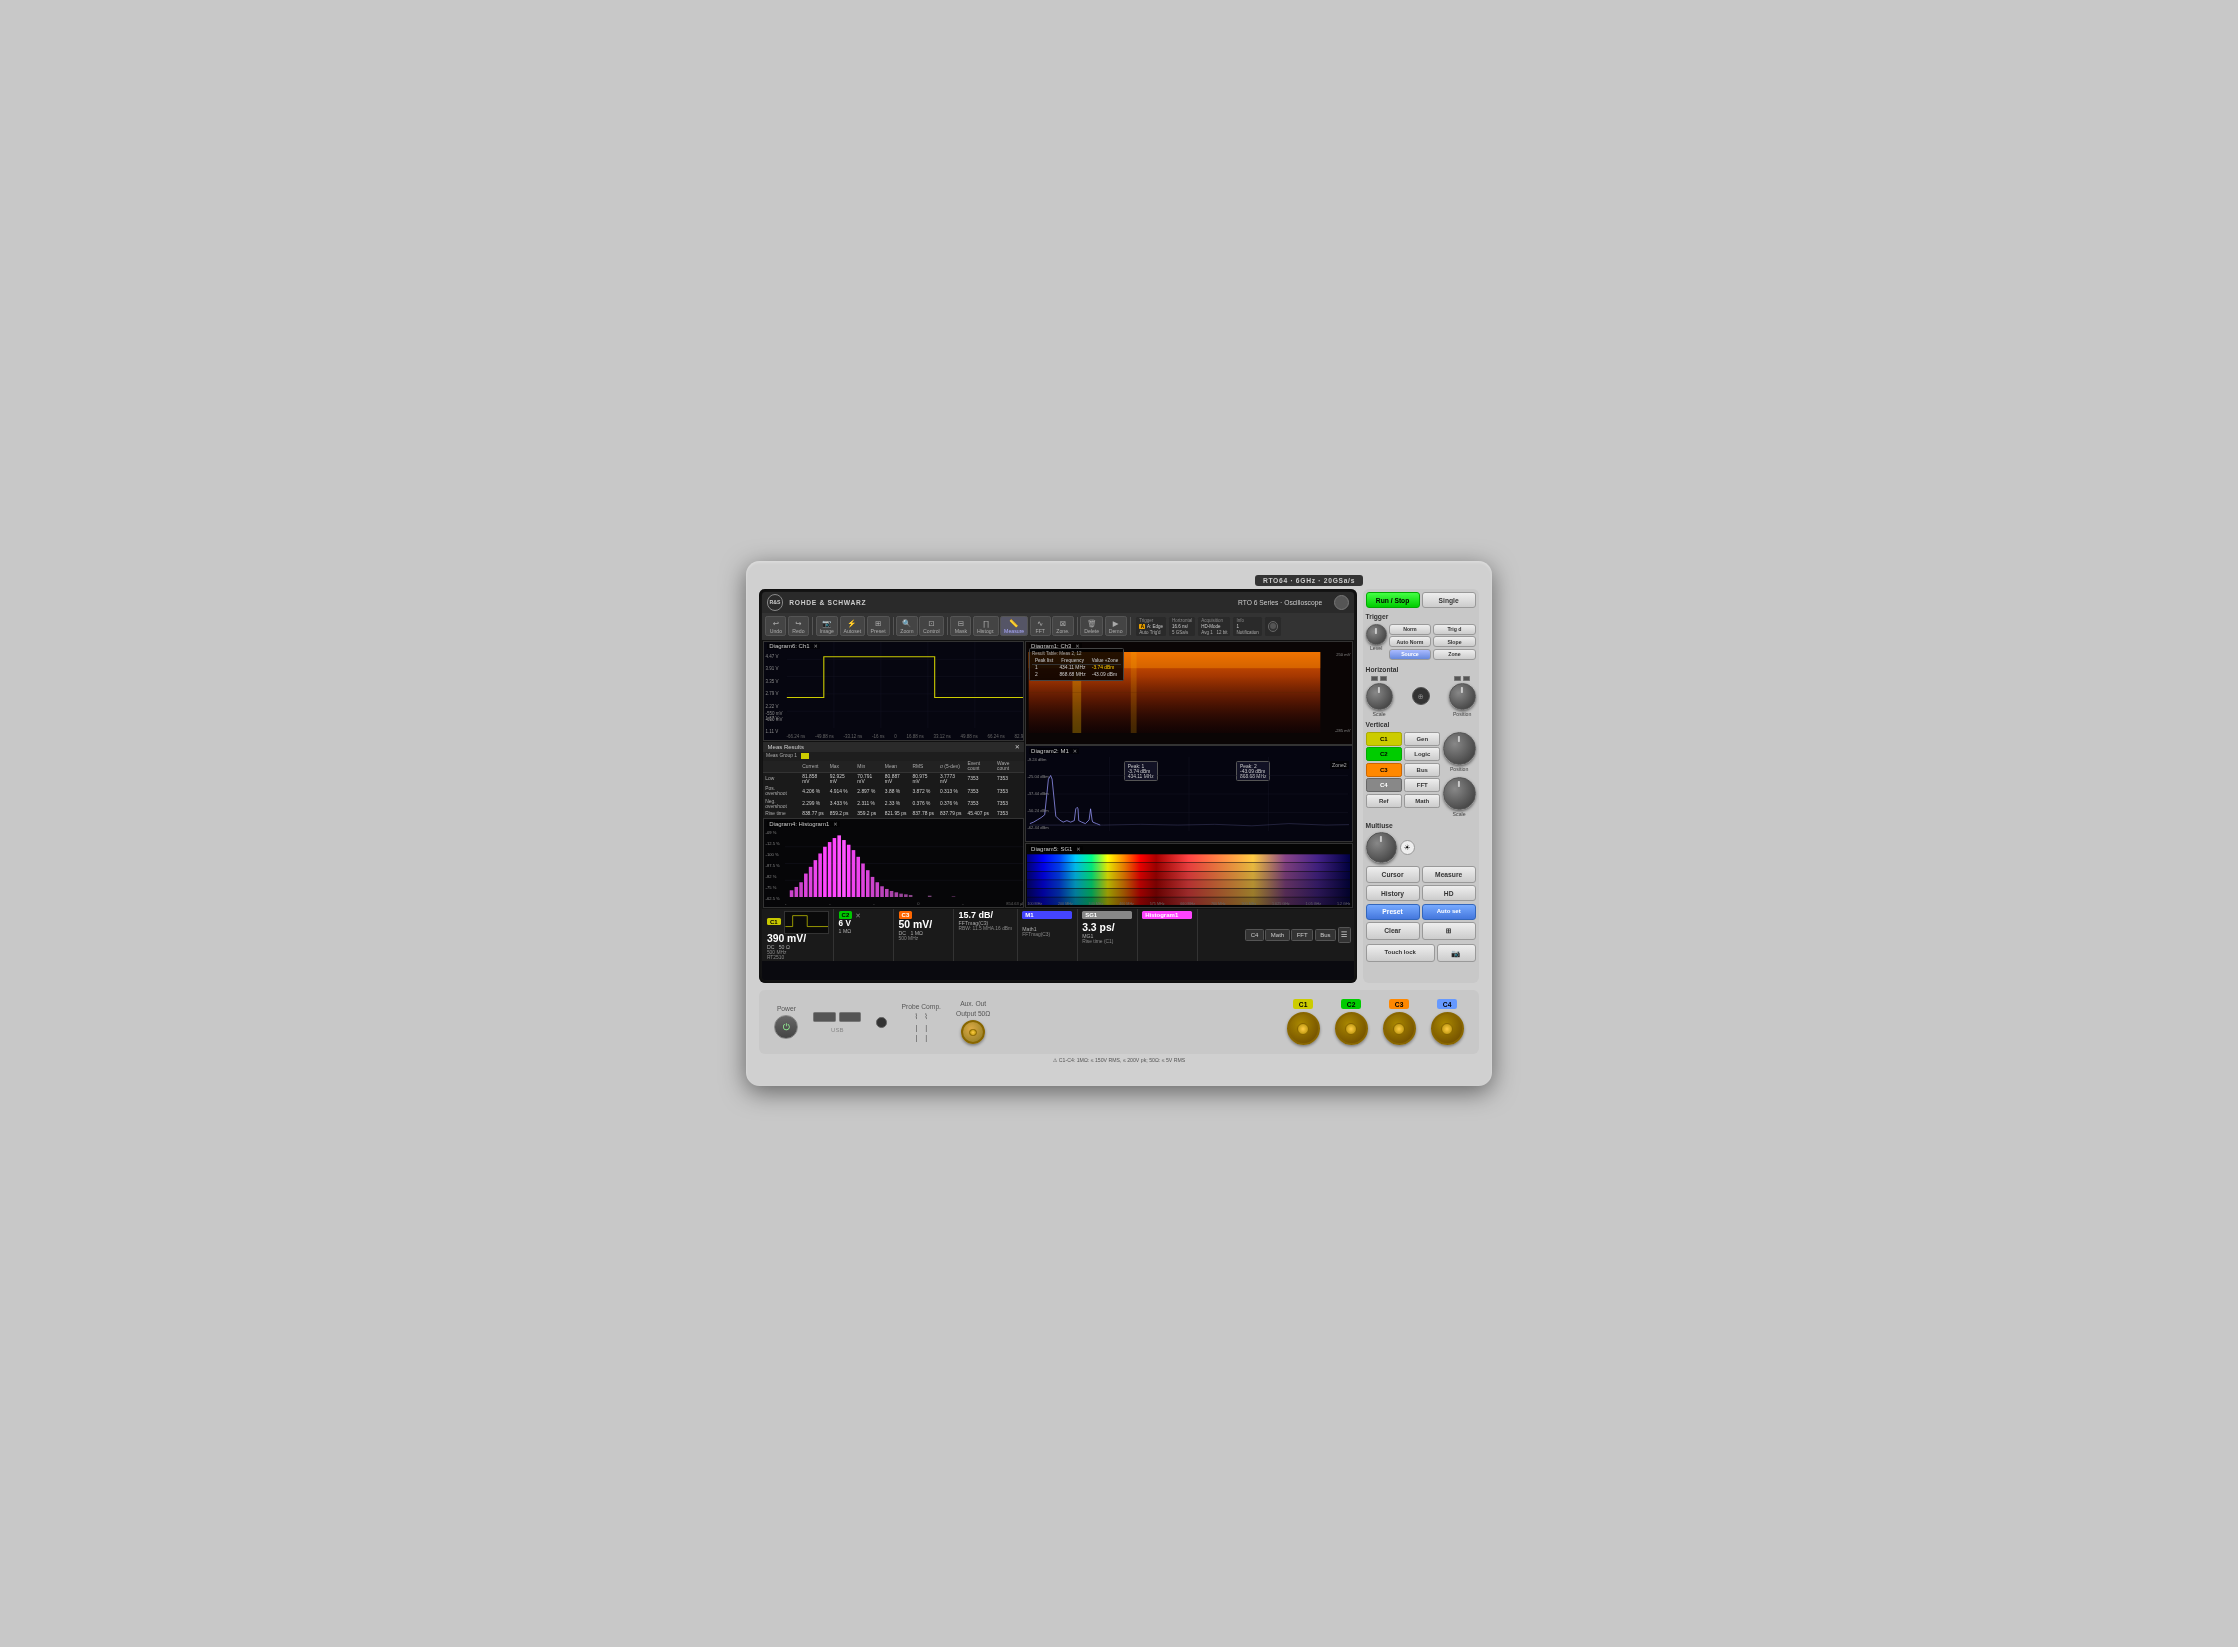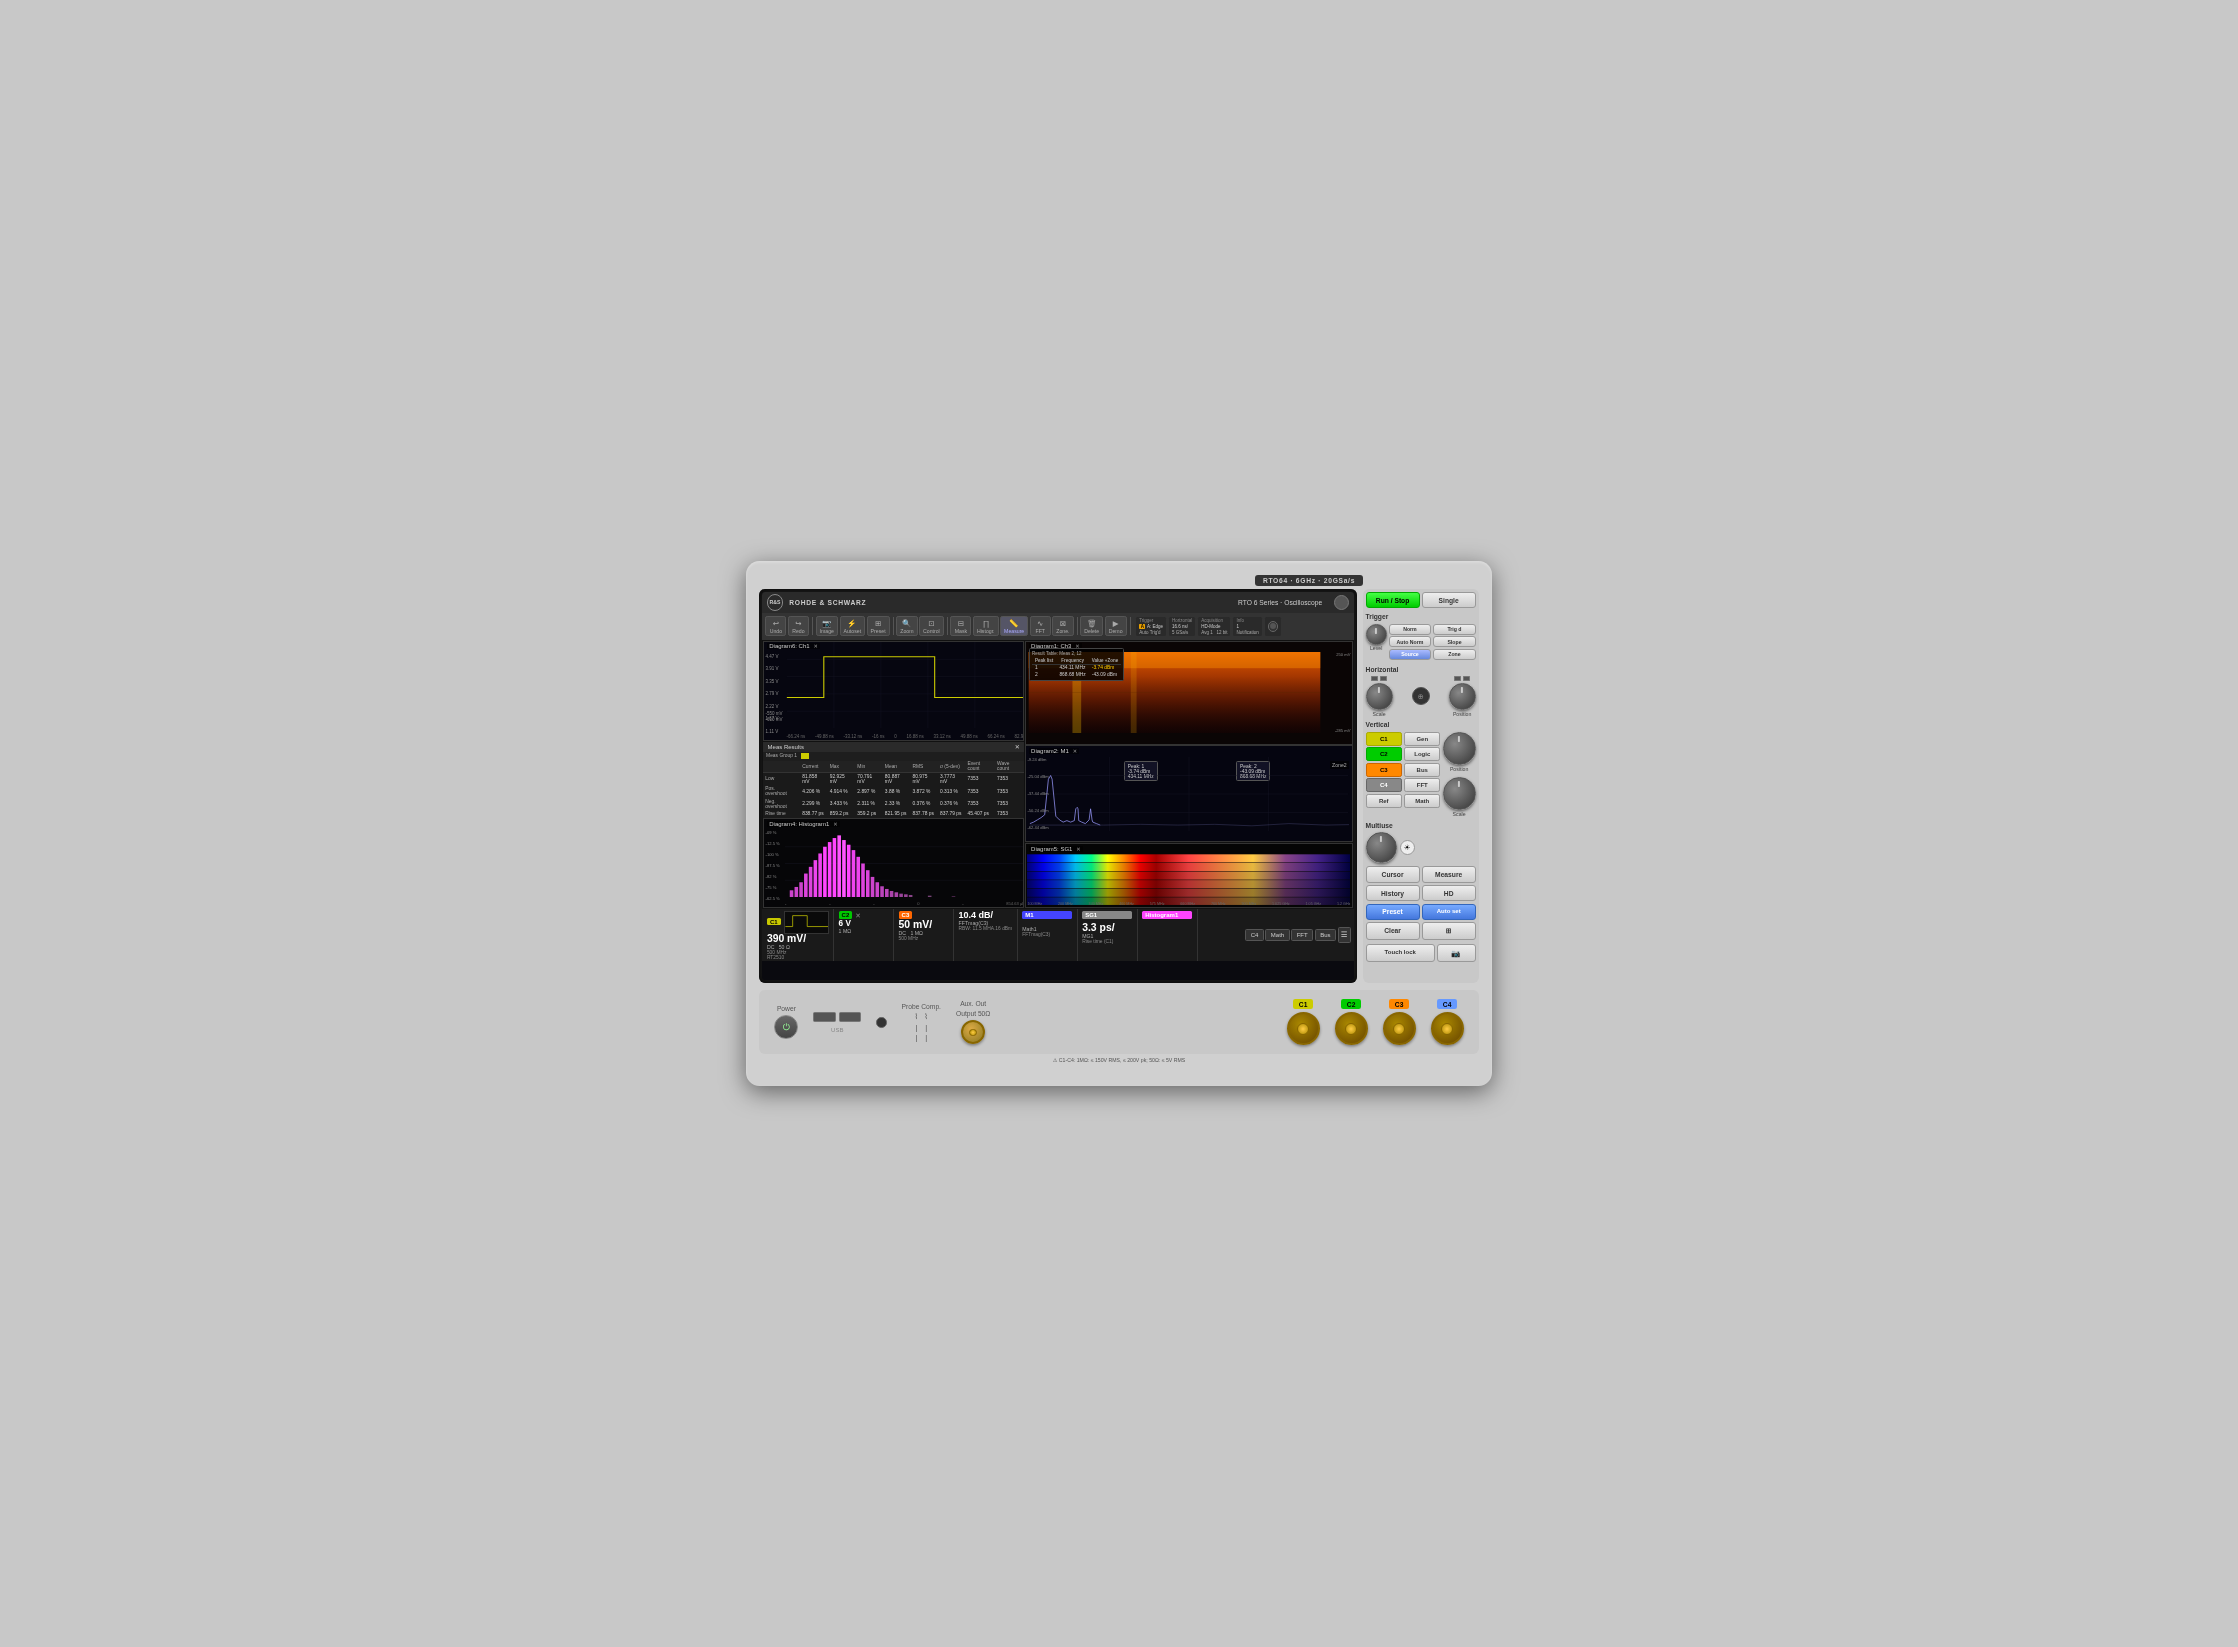--- a/index.html
+++ b/index.html
@@ -985,21 +985,21 @@
             <div style="display:flex; align-items:center; gap:3px;">
               <span class="ch-label ch-c3">C3</span>
             </div>
             <div class="ch-value">50 mV/</div>
             <div class="ch-sub">
               <span>DC</span> &nbsp; <span>1 MΩ</span>
             </div>
             <div class="ch-tiny">500 MHz</div>
           </div>
           <div class="ch-block">
-            <div class="ch-value" style="font-size:9px;">10.4 dB/</div>
+            <div class="ch-value" style="font-size:9px;">15.7 dB/</div>
             <div class="ch-sub">FFTmag(C3)</div>
             <div class="ch-tiny">RBW: 11.5 MHA.16 dBm</div>
           </div>
           <div class="ch-block">
             <span class="ch-label ch-m1">M1</span>
             <div style="height:6px;"></div>
             <div class="ch-sub">Math1</div>
             <div class="ch-tiny">FFTmag(C3)</div>
           </div>
           <div class="ch-block">

